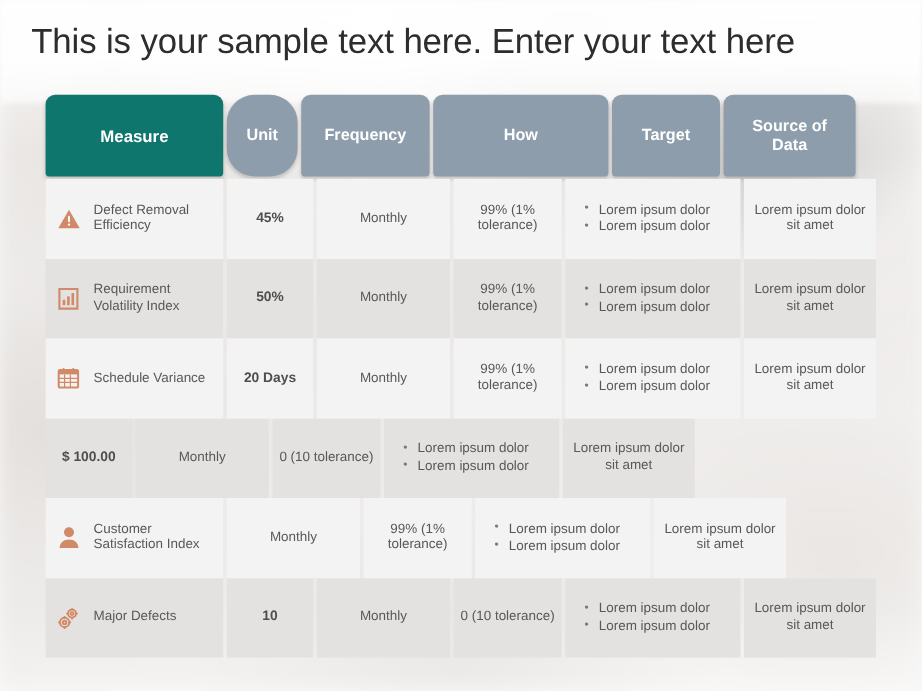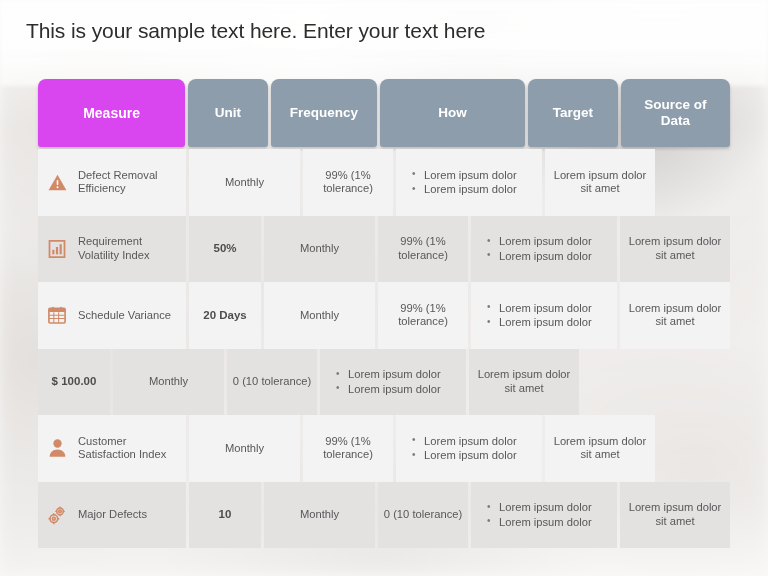--- a/index.html
+++ b/index.html
@@ -48,21 +48,21 @@
     left: 0; right: 0; top: 0; height: 86px;
     background: linear-gradient(180deg, rgba(255,255,255,0.86) 0%, rgba(255,255,255,0.92) 55%, rgba(255,255,255,0.62) 100%);
     filter: blur(2px);
   }
 
   
   .slide-title {
     position: absolute;
     left: 26px;
     top: 19px;
-    font-size: 21px;
+    font-size: 29px;
     font-weight: 400;
     color: #2d2d2d;
     letter-spacing: -0.1px;
     white-space: nowrap;
   }
 
   
   .table {
     position: absolute;
     left: 38px;
@@ -84,21 +84,21 @@
     font-weight: bold;
     font-size: 13.5px;
     line-height: 16px;
     border-radius: 8px 8px 3px 3px;
     background: #8e9dac;
     box-shadow: 0 2px 3px rgba(90,90,95,0.28);
     box-sizing: border-box;
     padding: 0 4px;
   }
   .hcell.measure {
-    background: #d946ef;
+    background: #0f766e;
     font-size: 14px;
   }
 
   .body-rows {
     margin-top: 2px;
   }
   .row {
     display: flex;
     gap: 3px;
     height: 66.5px;
@@ -163,39 +163,40 @@
 
   <div class="bg-layer"></div>
   <div class="bg-wash"></div>
   <div class="bg-topstrip"></div>
 
   <div class="slide-title">This is your sample text here. Enter your text here</div>
 
   <div class="table">
     <div class="header-row" id="header-row">
         <div class="hcell measure" style="width: 148px; white-space: pre-line;">Measure</div>
-        <div class="hcell" style="width: 80px; white-space: pre-line;">Unit</div>
+        <div class="hcell" style="width: 59px; white-space: pre-line; border-radius: 23px;">Unit</div>
         <div class="hcell" style="width: 107px; white-space: pre-line;">Frequency</div>
         <div class="hcell" style="width: 146px; white-space: pre-line;">How</div>
         <div class="hcell" style="width: 90px; white-space: pre-line;">Target</div>
         <div class="hcell" style="width: 110px; white-space: pre-line;">Source of
 Data</div>
       </div>
     <div class="body-rows" id="body-rows">
         <div class="row">
           <div class="cell measure" style="width: 148px;">
             <span class="icon-wrap">
               <svg width="21" height="21" viewBox="0 0 24 24" fill="none">
         <path d="M12 3.2 L22.2 20.8 H1.8 Z" fill="#d18a67"></path>
         <rect x="11.1" y="9" width="1.8" height="6" rx="0.9" fill="#fff"></rect>
         <circle cx="12" cy="17.4" r="1.1" fill="#fff"></circle>
       </svg>
             </span>
             <span class="measure-label">Defect Removal Efficiency</span>
           </div>
+          <div class="cell unit" style="width: 72px;">45%</div>
           <div class="cell freq" style="width: 111px;">Monthly</div>
           <div class="cell target" style="width: 90px;">99% (1% tolerance)</div>
           <div class="cell how" style="width: 146px;">
             <ul class="bullets">
               <li>Lorem ipsum dolor</li>
               <li>Lorem ipsum dolor</li>
             </ul>
           </div>
           <div class="cell source" style="width: 110px;">Lorem ipsum dolor sit amet</div>
         </div>

